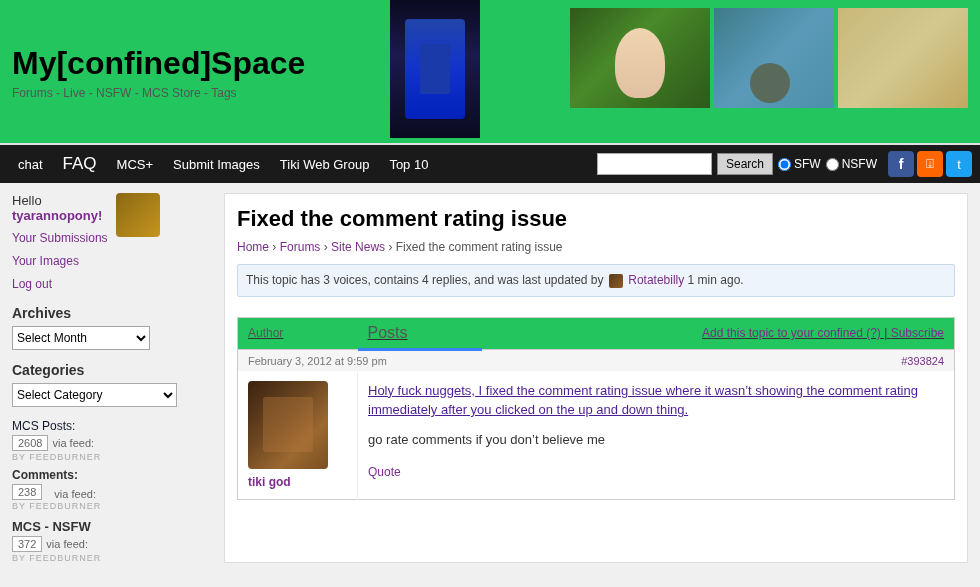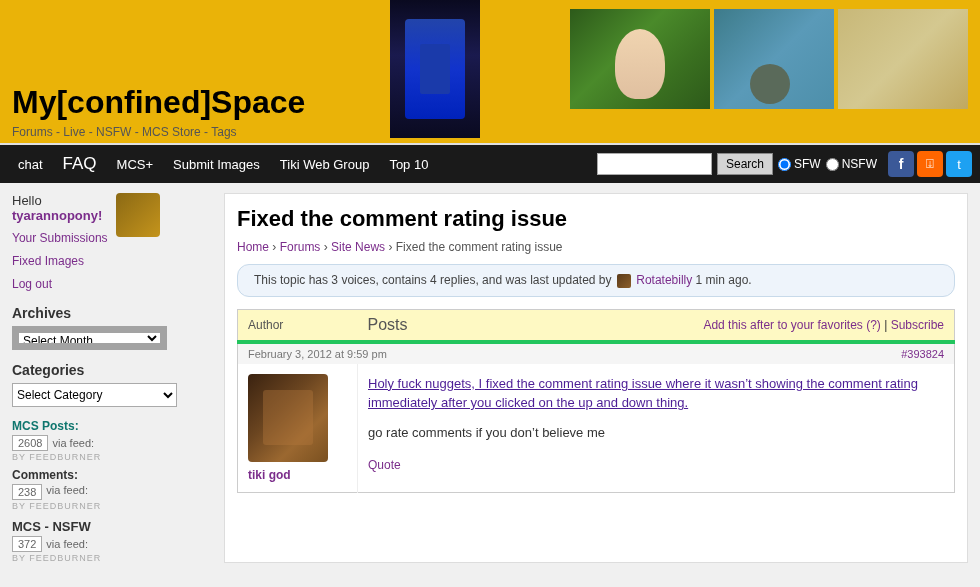--- a/index.html
+++ b/index.html
@@ -23,21 +23,21 @@
 
     
     #sidebar { width: 200px; flex-shrink: 0; }
 
     
     #content { flex: 1; }
   </style>
 </head>
 <body>
 
-<div id="header" style="position:relative; padding: 6px 12px 4px 12px; background:#eab308; border-bottom:2px solid #e0e0e0; display:flex; align-items:flex-end; min-height:145px;">
+<div id="header" style="position:relative; padding: 6px 12px 4px 12px; background:#22c55e; border-bottom:2px solid #e0e0e0; display:flex; align-items:center; min-height:145px;">
   <div style="display:flex; flex-direction:column; justify-content:flex-start;">
     <div style="font-size:32px; font-weight:bold; color:#000; margin-bottom:4px;">My[confined]Space</div>
     <div style="font-size:12px; color:#555;">
       <a href="#" style="color:#555; text-decoration:none;">Forums</a>
       <span> - </span>
       <a href="#" style="color:#555; text-decoration:none;">Live</a>
       <span> - </span>
       <a href="#" style="color:#555; text-decoration:none;">NSFW</a>
       <span> - </span>
       <a href="#" style="color:#555; text-decoration:none;">MCS Store</a>
@@ -97,51 +97,51 @@
 
 <div id="main" style="display:flex; padding:10px 12px; gap:12px; background:#f0f0f0;">
 
   <div id="sidebar" style="width:200px; flex-shrink:0;">
     <div style="display:flex; align-items:flex-start; margin-bottom:4px;">
       <div>
         <div style="font-size:13px;">Hello</div>
         <a href="#" style="color:#7b2d8b; font-weight:bold; text-decoration:none; font-size:13px;">tyarannopony!</a>
         <div style="margin-top:4px;">
           <a href="#" style="display:block; color:#7b2d8b; text-decoration:none; font-size:12px; line-height:1.9;">Your Submissions</a>
-          <a href="#" style="display:block; color:#7b2d8b; text-decoration:none; font-size:12px; line-height:1.9;">Fixed Images</a>
+          <a href="#" style="display:block; color:#7b2d8b; text-decoration:none; font-size:12px; line-height:1.9;">Your Images</a>
           <a href="#" style="display:block; color:#7b2d8b; text-decoration:none; font-size:12px; line-height:1.9;">Log out</a>
         </div>
       </div>
       <div style="width:44px;height:44px;background:linear-gradient(135deg,#8B6914,#c4941c);border-radius:4px;margin-left:8px;flex-shrink:0;"></div>
     </div>
 
     <div style="margin-top:10px;">
       <div style="font-size:14px; font-weight:bold; color:#333; margin-bottom:5px;">Archives</div>
-      <select style="width:155px; height:24px; border:7px solid #a3a3a3; font-size:12px; background:#fff;">
+      <select style="width:138px; height:24px; border:1px solid #a3a3a3; font-size:12px; background:#fff;">
         <option>Select Month</option>
       </select>
     </div>
 
     <div style="margin-top:12px;">
       <div style="font-size:14px; font-weight:bold; color:#333; margin-bottom:5px;">Categories</div>
       <select style="width:165px; height:24px; border:1px solid #aaa; font-size:12px; background:#fff;">
         <option>Select Category</option>
       </select>
     </div>
 
     <div style="margin-top:12px;">
-      <div style="font-size:12px; font-weight:bold; color:#0f766e;">MCS Posts:</div>
+      <div style="font-size:12px; font-weight:normal; color:#0f172a;">MCS Posts:</div>
       <div style="display:flex; align-items:center; gap:4px; margin-top:2px;">
         <div style="border:1px solid #aaa; background:#fff; padding:1px 5px; font-size:11px; color:#666;">2608</div>
         <span style="font-size:11px; color:#666;">via feed:</span>
       </div>
       <div style="font-size:9px; color:#aaa; letter-spacing:1px; text-align:left; margin-top:1px;">BY FEEDBURNER</div>
 
       <div style="font-size:12px; font-weight:bold; color:#333; margin-top:6px;">Comments:</div>
-      <div style="display:flex; align-items:flex-start; gap:4px; margin-top:2px;">
+      <div style="display:flex; align-items:flex-end; gap:12px; margin-top:2px;">
         <div style="border:1px solid #aaa; background:#fff; padding:1px 5px; font-size:11px; color:#666;">238</div>
         <span style="font-size:11px; color:#666;">via feed:</span>
       </div>
       <div style="font-size:9px; color:#aaa; letter-spacing:1px; margin-top:1px;">BY FEEDBURNER</div>
 
       <div style="font-size:13px; font-weight:bold; color:#333; margin-top:8px;">MCS - NSFW</div>
       <div style="display:flex; align-items:center; gap:4px; margin-top:2px;">
         <div style="border:1px solid #aaa; background:#fff; padding:1px 5px; font-size:11px; color:#666;">372</div>
         <span style="font-size:11px; color:#666;">via feed:</span>
       </div>
@@ -155,47 +155,47 @@
     <div style="font-size:12px; color:#555; margin-bottom:10px;">
       <a href="#" style="color:#7b2d8b; text-decoration:none;">Home</a>
       <span> › </span>
       <a href="#" style="color:#7b2d8b; text-decoration:none;">Forums</a>
       <span> › </span>
       <a href="#" style="color:#7b2d8b; text-decoration:none;">Site News</a>
       <span> › </span>
       <span>Fixed the comment rating issue</span>
     </div>
 
-    <div style="background:#eef4fb; border:1px solid #c8daea; padding:8px 16px; font-size:12px; color:#444; margin-bottom:12px; border-radius:12px;">
+    <div style="background:#eef4fb; border:1px solid #c8daea; padding:8px 8px; font-size:12px; color:#444; margin-bottom:20px; border-radius:2px;">
       <span>This topic has 3 voices, contains 4 replies, and was last updated by</span>
       <span> </span>
       <span style="display:inline-block; width:14px; height:14px; background:linear-gradient(135deg,#5a3a1a,#8b5e2a); border-radius:2px; vertical-align:middle; margin:0 2px;"></span>
       <a href="#" style="color:#7b2d8b; text-decoration:none;">Rotatebilly</a>
       <span> </span>
       <span>1 min ago.</span>
     </div>
 
 
     <table style="width:100%; border-collapse:collapse; border:1px solid #ccc;">
       <thead>
-        <tr style="background:#fef9c3;">
+        <tr style="background:#22c55e;text-decoration:underline;">
           <td style="padding:6px 10px; font-size:12px; color:#555; width:120px; border-bottom:1px solid #ccc;">Author</td>
           <td style="padding:6px 10px; font-size:16px; color:#555; border-bottom:3px solid #3b82f6;">Posts</td>
           <td style="padding:6px 10px; font-size:12px; text-align:right; border-bottom:1px solid #ccc;">
-            <a href="#" style="color:#7b2d8b; text-decoration:none; font-size:12px;">Add this after to your favorites</a>
+            <a href="#" style="color:#7b2d8b; text-decoration:none; font-size:12px;">Add this topic to your confined</a>
             <span style="color:#7b2d8b;">(?)</span>
             <span> | </span>
             <a href="#" style="color:#7b2d8b; text-decoration:none; font-size:12px;">Subscribe</a>
           </td>
         </tr>
       </thead>
       <tbody>
 
         <tr style="background:#f5f5f5;">
-          <td colspan="3" style="padding:4px 10px; font-size:11px; color:#777; border-top:4px solid #22c55e;">
+          <td colspan="3" style="padding:4px 10px; font-size:11px; color:#777; border-top:1px solid #22c55e;">
             <span>February 3, 2012 at 9:59 pm</span>
             <a href="#" style="color:#7b2d8b; text-decoration:none; float:right;">#393824</a>
           </td>
         </tr>
 
         <tr>
           <td style="width:120px; vertical-align:top; padding:10px; border-right:1px solid #eee;">
             <div style="width:80px; height:88px; background:linear-gradient(135deg,#3a2210 0%,#6b4520 40%,#9b6830 70%,#7a5020 100%); border-radius:4px; margin-bottom:5px; display:flex; align-items:center; justify-content:center;">
               <div style="width:50px; height:55px; background:rgba(180,120,60,0.4); border-radius:3px;"></div>
             </div>

